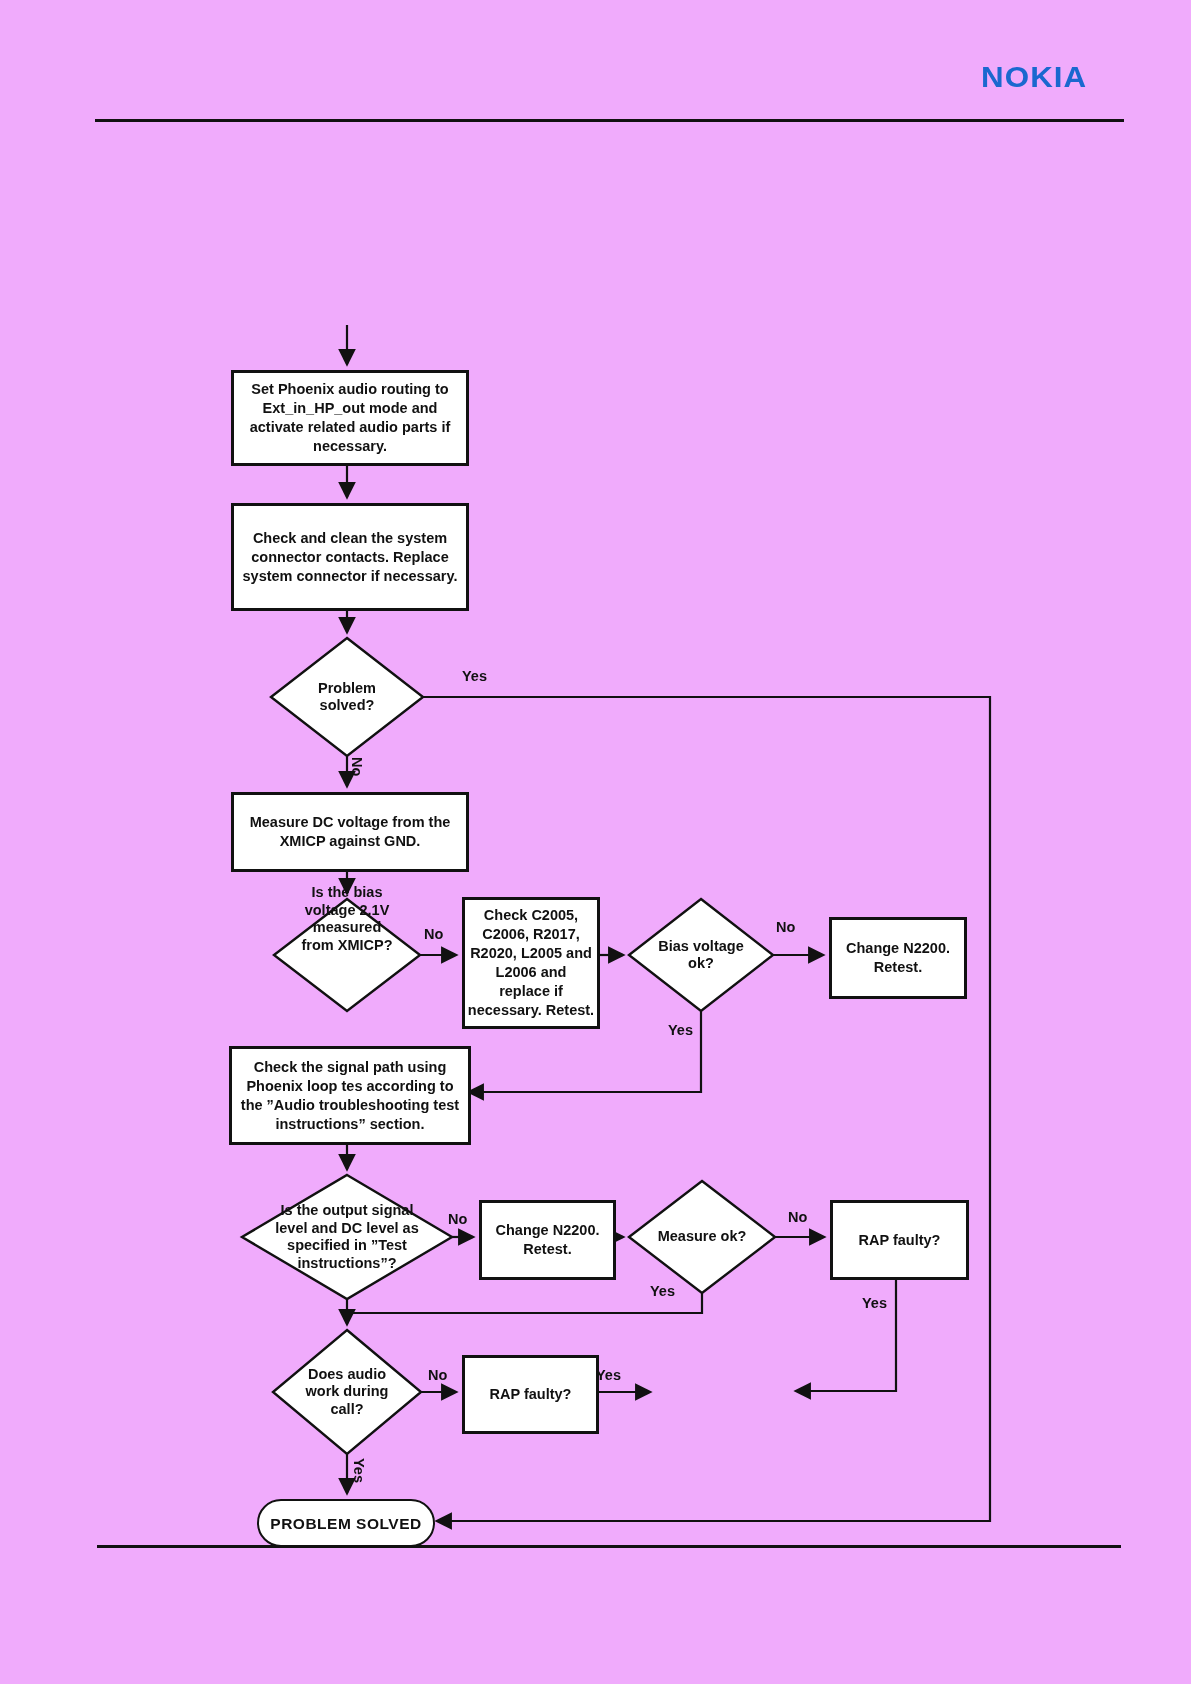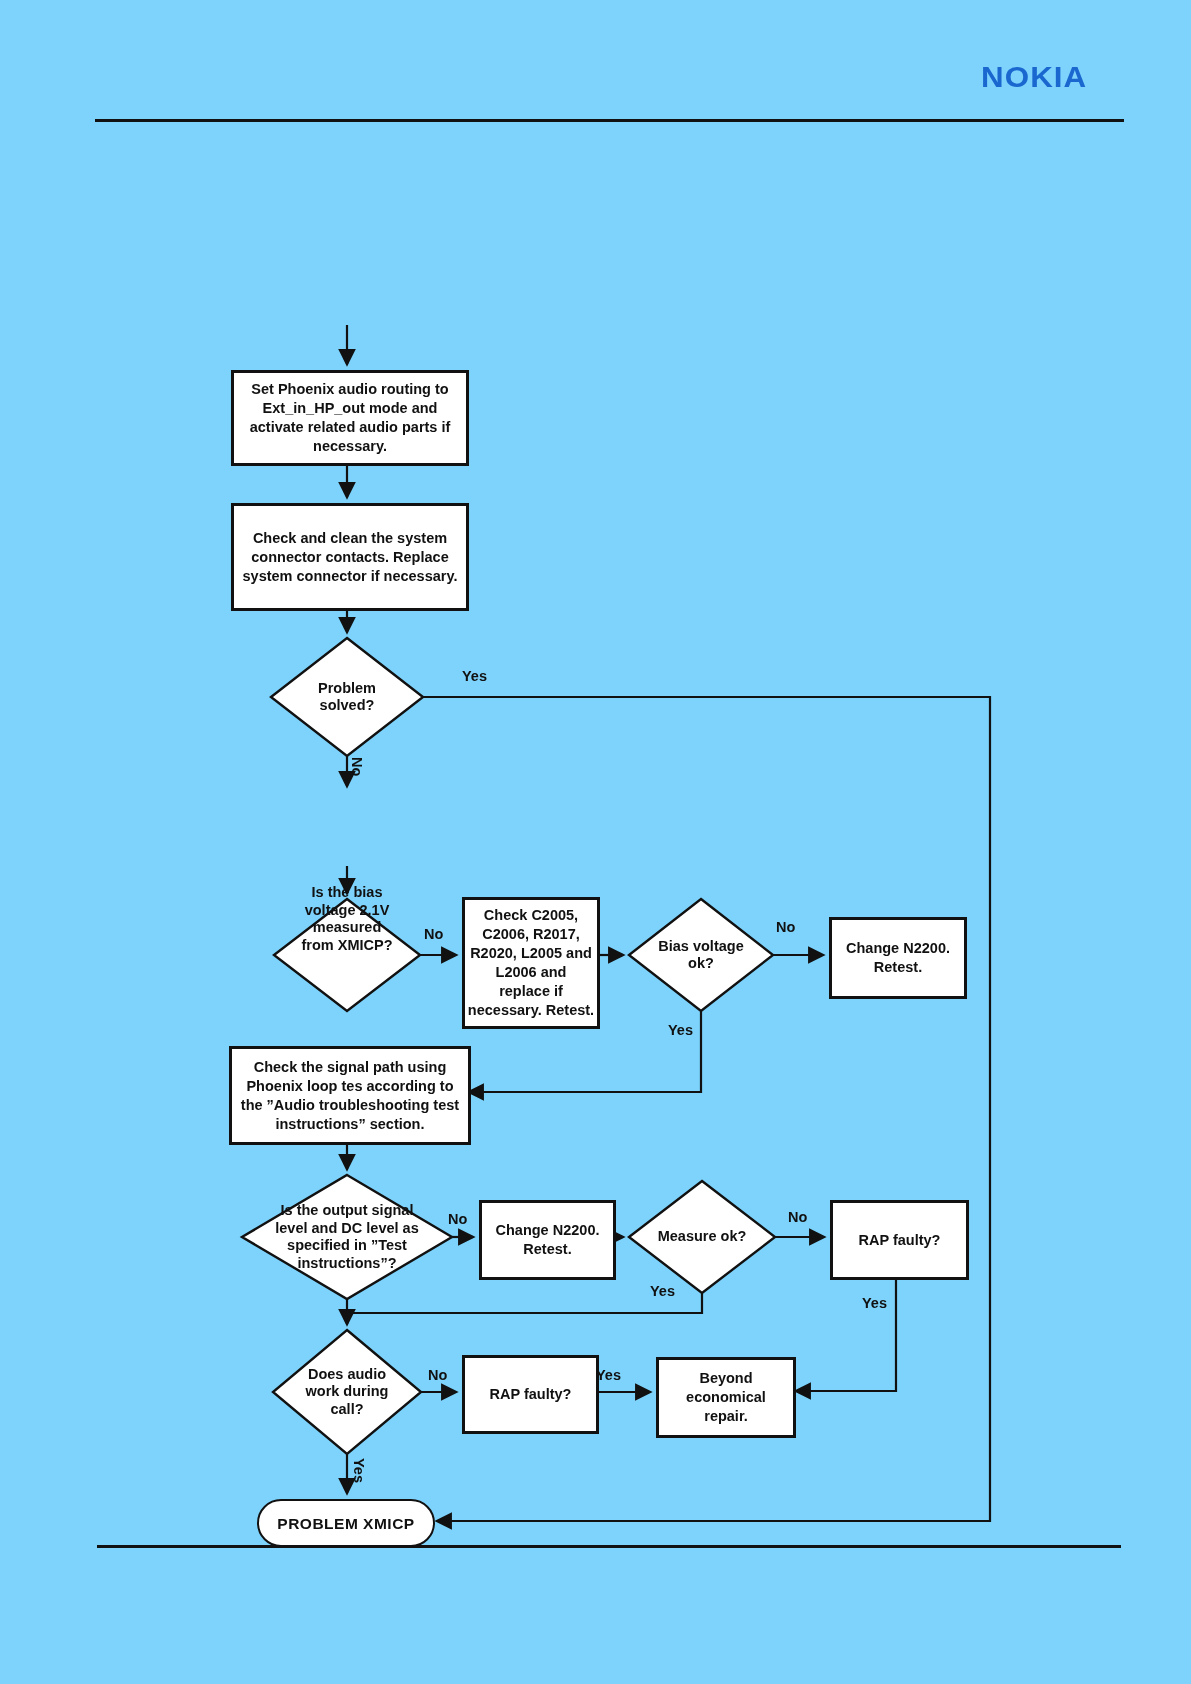--- a/index.html
+++ b/index.html
@@ -1,16 +1,16 @@
 <!DOCTYPE html>
 <html><head>
 <meta charset="utf-8">
 <style>
   html,body{margin:0;padding:0;background:#ffffff;}
-  .page{position:relative;width:1191px;height:1684px;background:#7dd3fc;overflow:hidden;
+  .page{position:relative;width:1191px;height:1684px;background:#f0abfc;overflow:hidden;
         font-family:"Liberation Sans",sans-serif;}
   .brand{position:absolute;left:981px;top:62px;width:136px;height:32px;
          font-weight:800;font-size:29px;letter-spacing:1px;color:#1a68cf;
          transform:scaleX(1.08);transform-origin:left center;line-height:30px;}
   .rule{position:absolute;background:#111;}
   #rule-top{left:95px;top:119px;width:1029px;height:3px;}
   #rule-bottom{left:97px;top:1545px;width:1024px;height:3px;}
   svg.flow{position:absolute;left:0;top:0;}
   .node{position:absolute;display:flex;align-items:center;justify-content:center;
         text-align:center;white-space:pre-line;color:#111;font-weight:bold;
@@ -103,40 +103,39 @@
     </g>
   </svg>
 
   <div class="node proc" id="n-a">Set Phoenix audio routing to
 Ext_in_HP_out mode and
 activate related audio parts if
 necessary.</div>
   <div class="node proc" id="n-b">Check and clean the system
 connector contacts. Replace
 system connector if necessary.</div>
+  <div class="node proc" id="n-c">Measure DC voltage from the
+XMICP against GND.</div>
   <div class="node proc" id="n-d">Check C2005,
 C2006, R2017,
 R2020, L2005 and
 L2006 and
 replace if
 necessary. Retest.</div>
   <div class="node proc" id="n-e">Change N2200.
 Retest.</div>
   <div class="node proc" id="n-f">Check the signal path using
 Phoenix loop tes according to
 the ”Audio troubleshooting test
 instructions” section.</div>
   <div class="node proc" id="n-g">Change N2200.
 Retest.</div>
   <div class="node proc" id="n-h">RAP faulty?</div>
   <div class="node proc" id="n-i">RAP faulty?</div>
-  <div class="node proc" id="n-j">Beyond
-economical
-repair.</div>
-  <div class="node term" id="n-end">PROBLEM XMICP</div>
+  <div class="node term" id="n-end">PROBLEM SOLVED</div>
 
   <div class="dtext" id="t-d1">Problem
 solved?</div>
   <div class="dtext" id="t-d2">Is the bias
 voltage 2.1V
 measured
 from XMICP?</div>
   <div class="dtext" id="t-d3">Bias voltage
 ok?</div>
   <div class="dtext" id="t-d4">Is the output signal

